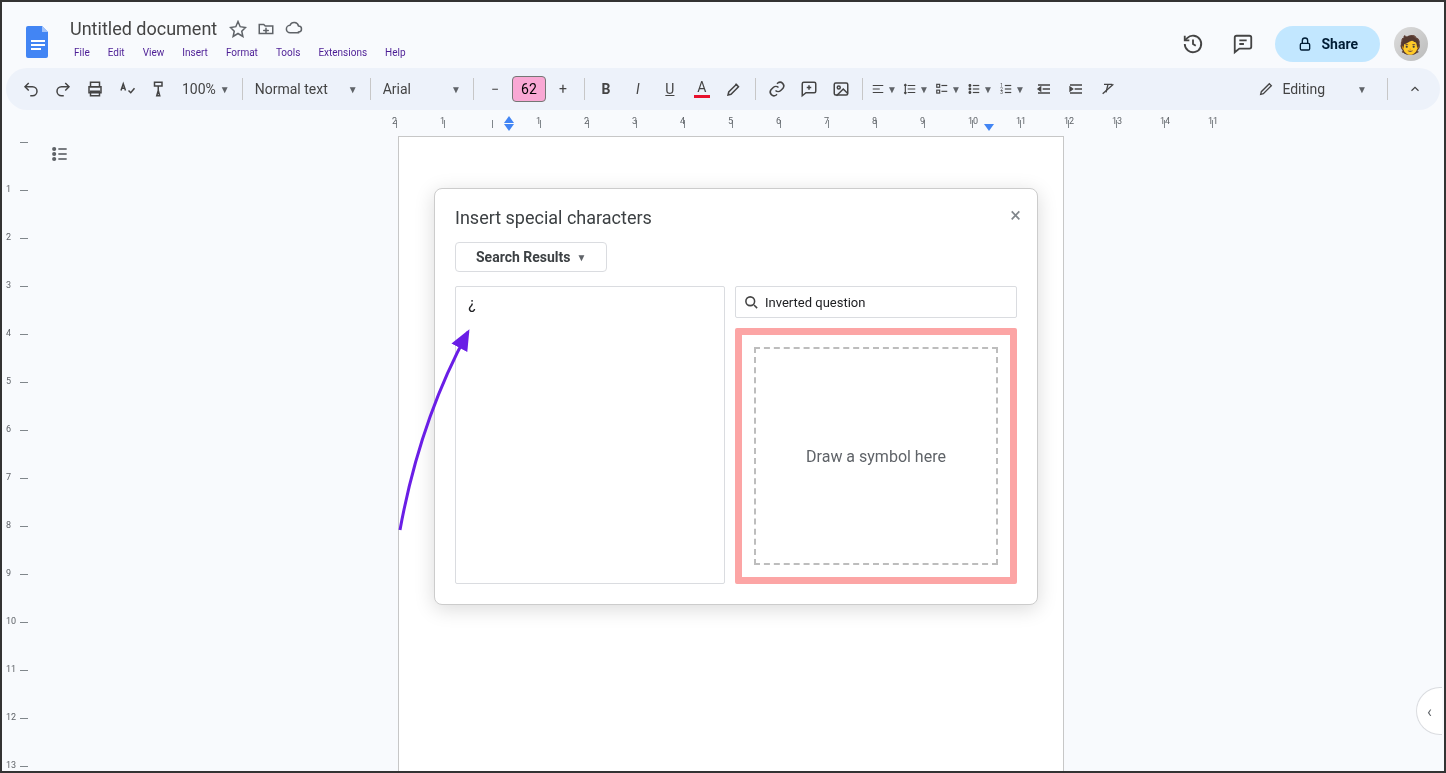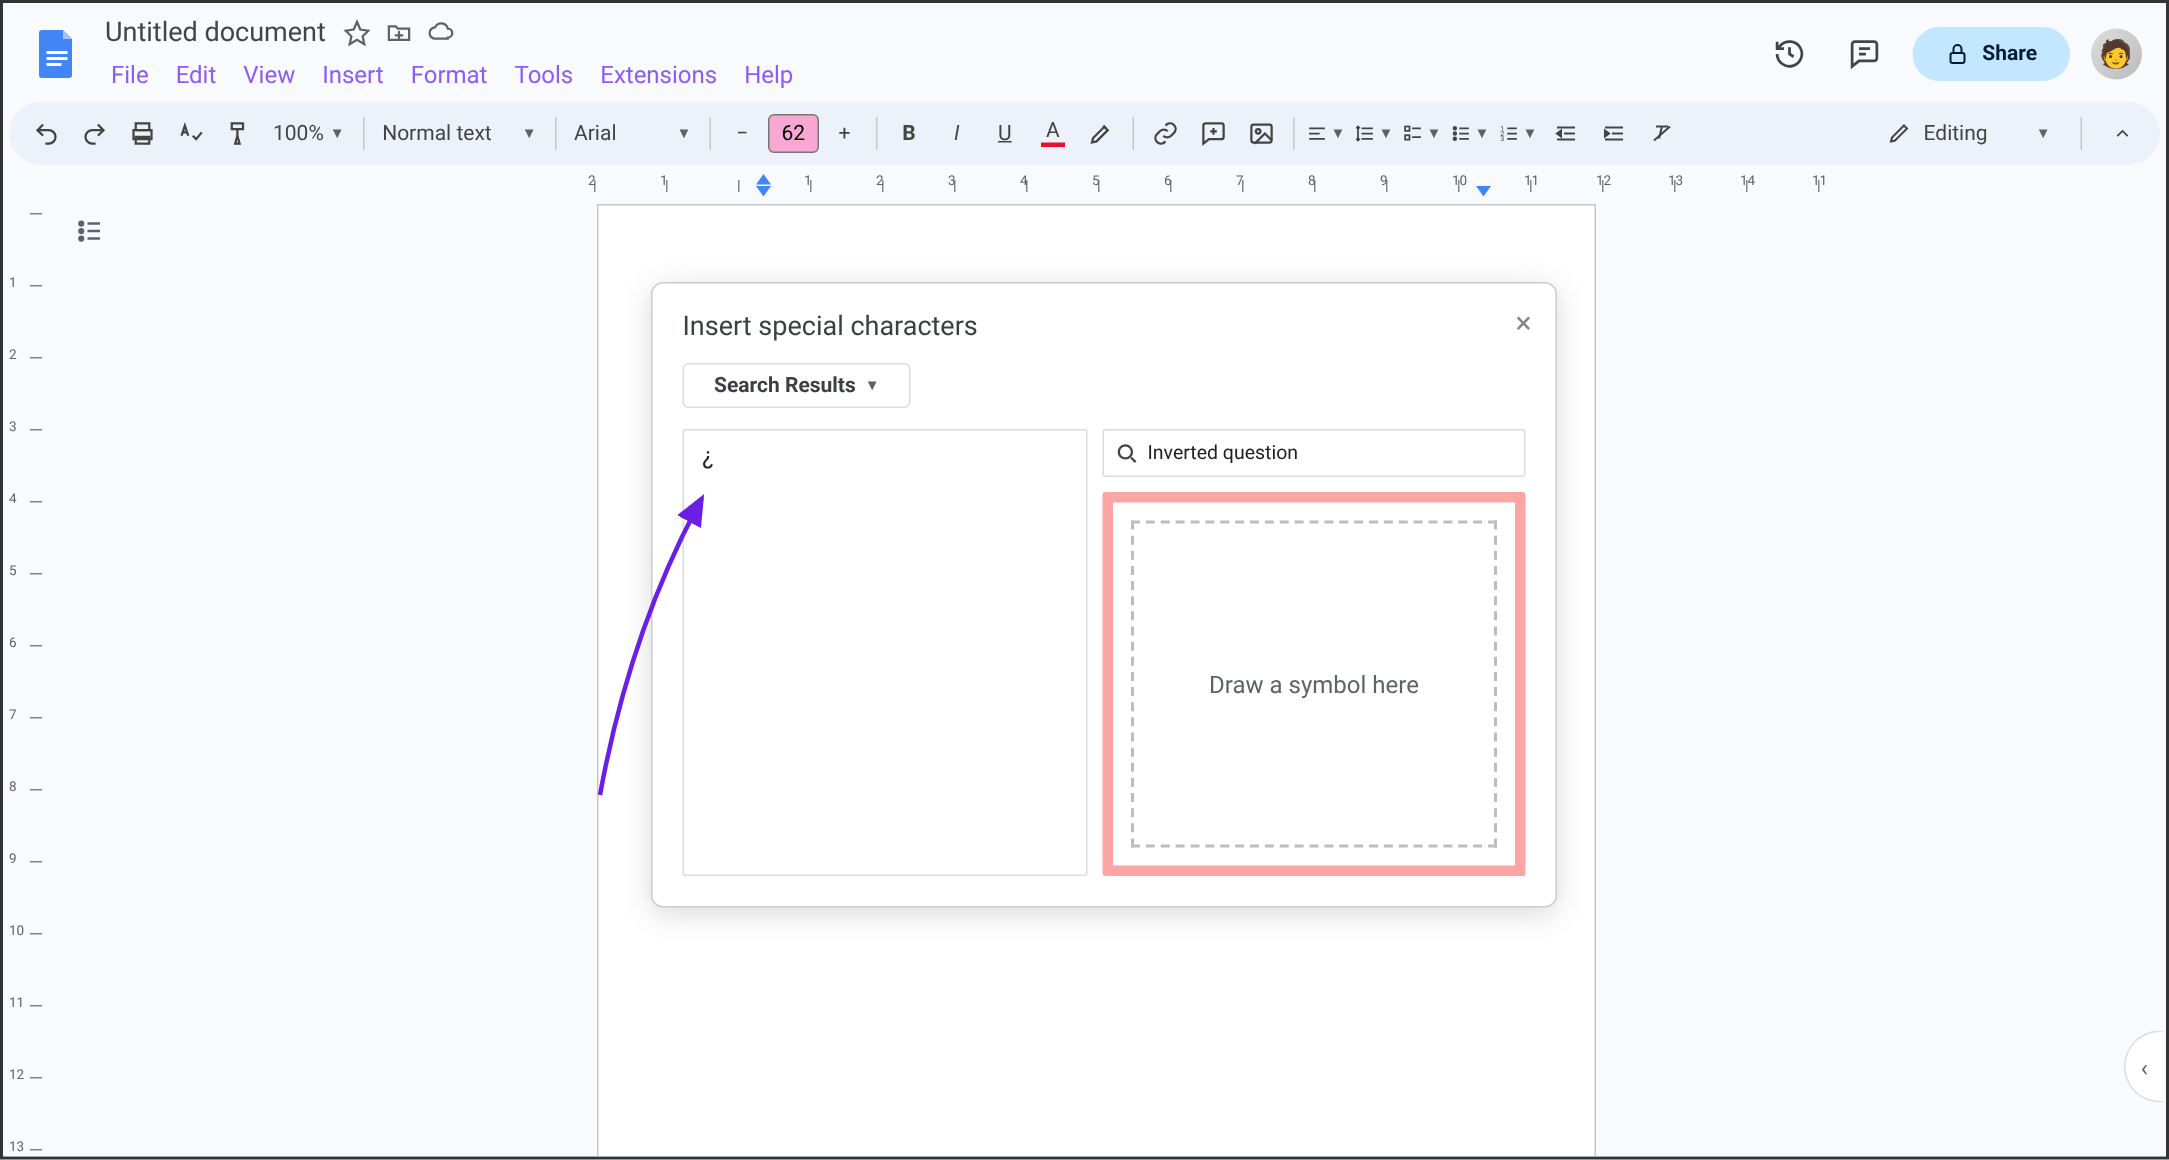--- a/index.html
+++ b/index.html
@@ -1,29 +1,29 @@
 <!DOCTYPE html>
 <html><head>
 <meta charset="utf-8">
 <style>
 * { margin: 0; padding: 0; box-sizing: border-box; font-family: "Google Sans", Roboto, Arial, sans-serif; }
 body { background: #f8fafd; width: 1446px; height: 773px; overflow: hidden; position: relative; border: 2px solid #333; }
 .app { display: flex; flex-direction: column; height: 100%; }
 
 
-.titlebar { display: flex; align-items: center; padding: 8px 16px 0 16px; height: 60px; }
+.titlebar { display: flex; align-items: flex-end; padding: 8px 16px 0 16px; height: 60px; }
 .logo { width: 40px; height: 40px; display: flex; align-items: center; justify-content: center; margin-right: 8px; }
 .logo svg { width: 36px; height: 36px; }
 .title-area { flex: 1; }
 .doc-title-row { display: flex; align-items: center; gap: 8px; }
 .doc-title { font-size: 18px; color: #444; padding: 2px 4px; }
 .title-icons { display: flex; gap: 10px; color: #5f6368; }
 .title-icons span { cursor: pointer; }
 .menubar { display: flex; gap: 2px; margin-top: 2px; }
-.menubar-item { font-size: 16px; color: #8b5cf6; padding: 4px 8px; border-radius: 4px; cursor: pointer; }
+.menubar-item { font-size: 10px; color: #4c1d95; padding: 4px 8px; border-radius: 4px; cursor: pointer; }
 .titlebar-right { display: flex; align-items: center; gap: 14px; }
 .iconbtn { width: 36px; height: 36px; border-radius: 50%; display: flex; align-items: center; justify-content: center; color: #444; cursor: pointer; }
 .share-btn { background: #c2e7ff; color: #001d35; border: none; border-radius: 40px; padding: 10px 22px; font-size: 14px; font-weight: 700; display: flex; align-items: center; gap: 8px; cursor: pointer; }
 .avatar { width: 34px; height: 34px; border-radius: 50%; background: linear-gradient(135deg,#ddd,#bbb); display:flex; align-items:center; justify-content:center; font-size:18px; }
 
 
 .toolbar-wrap { padding: 6px 4px; }
 .toolbar { background: #edf2fa; border-radius: 28px; height: 42px; display: flex; align-items: center; padding: 0 10px; gap: 2px; }
 .tbtn { min-width: 30px; height: 30px; border-radius: 4px; display:flex; align-items:center; justify-content:center; color:#444; cursor:pointer; font-size:14px; }
 .tsep { width: 1px; height: 22px; background: #c7c7c7; margin: 0 4px; }

